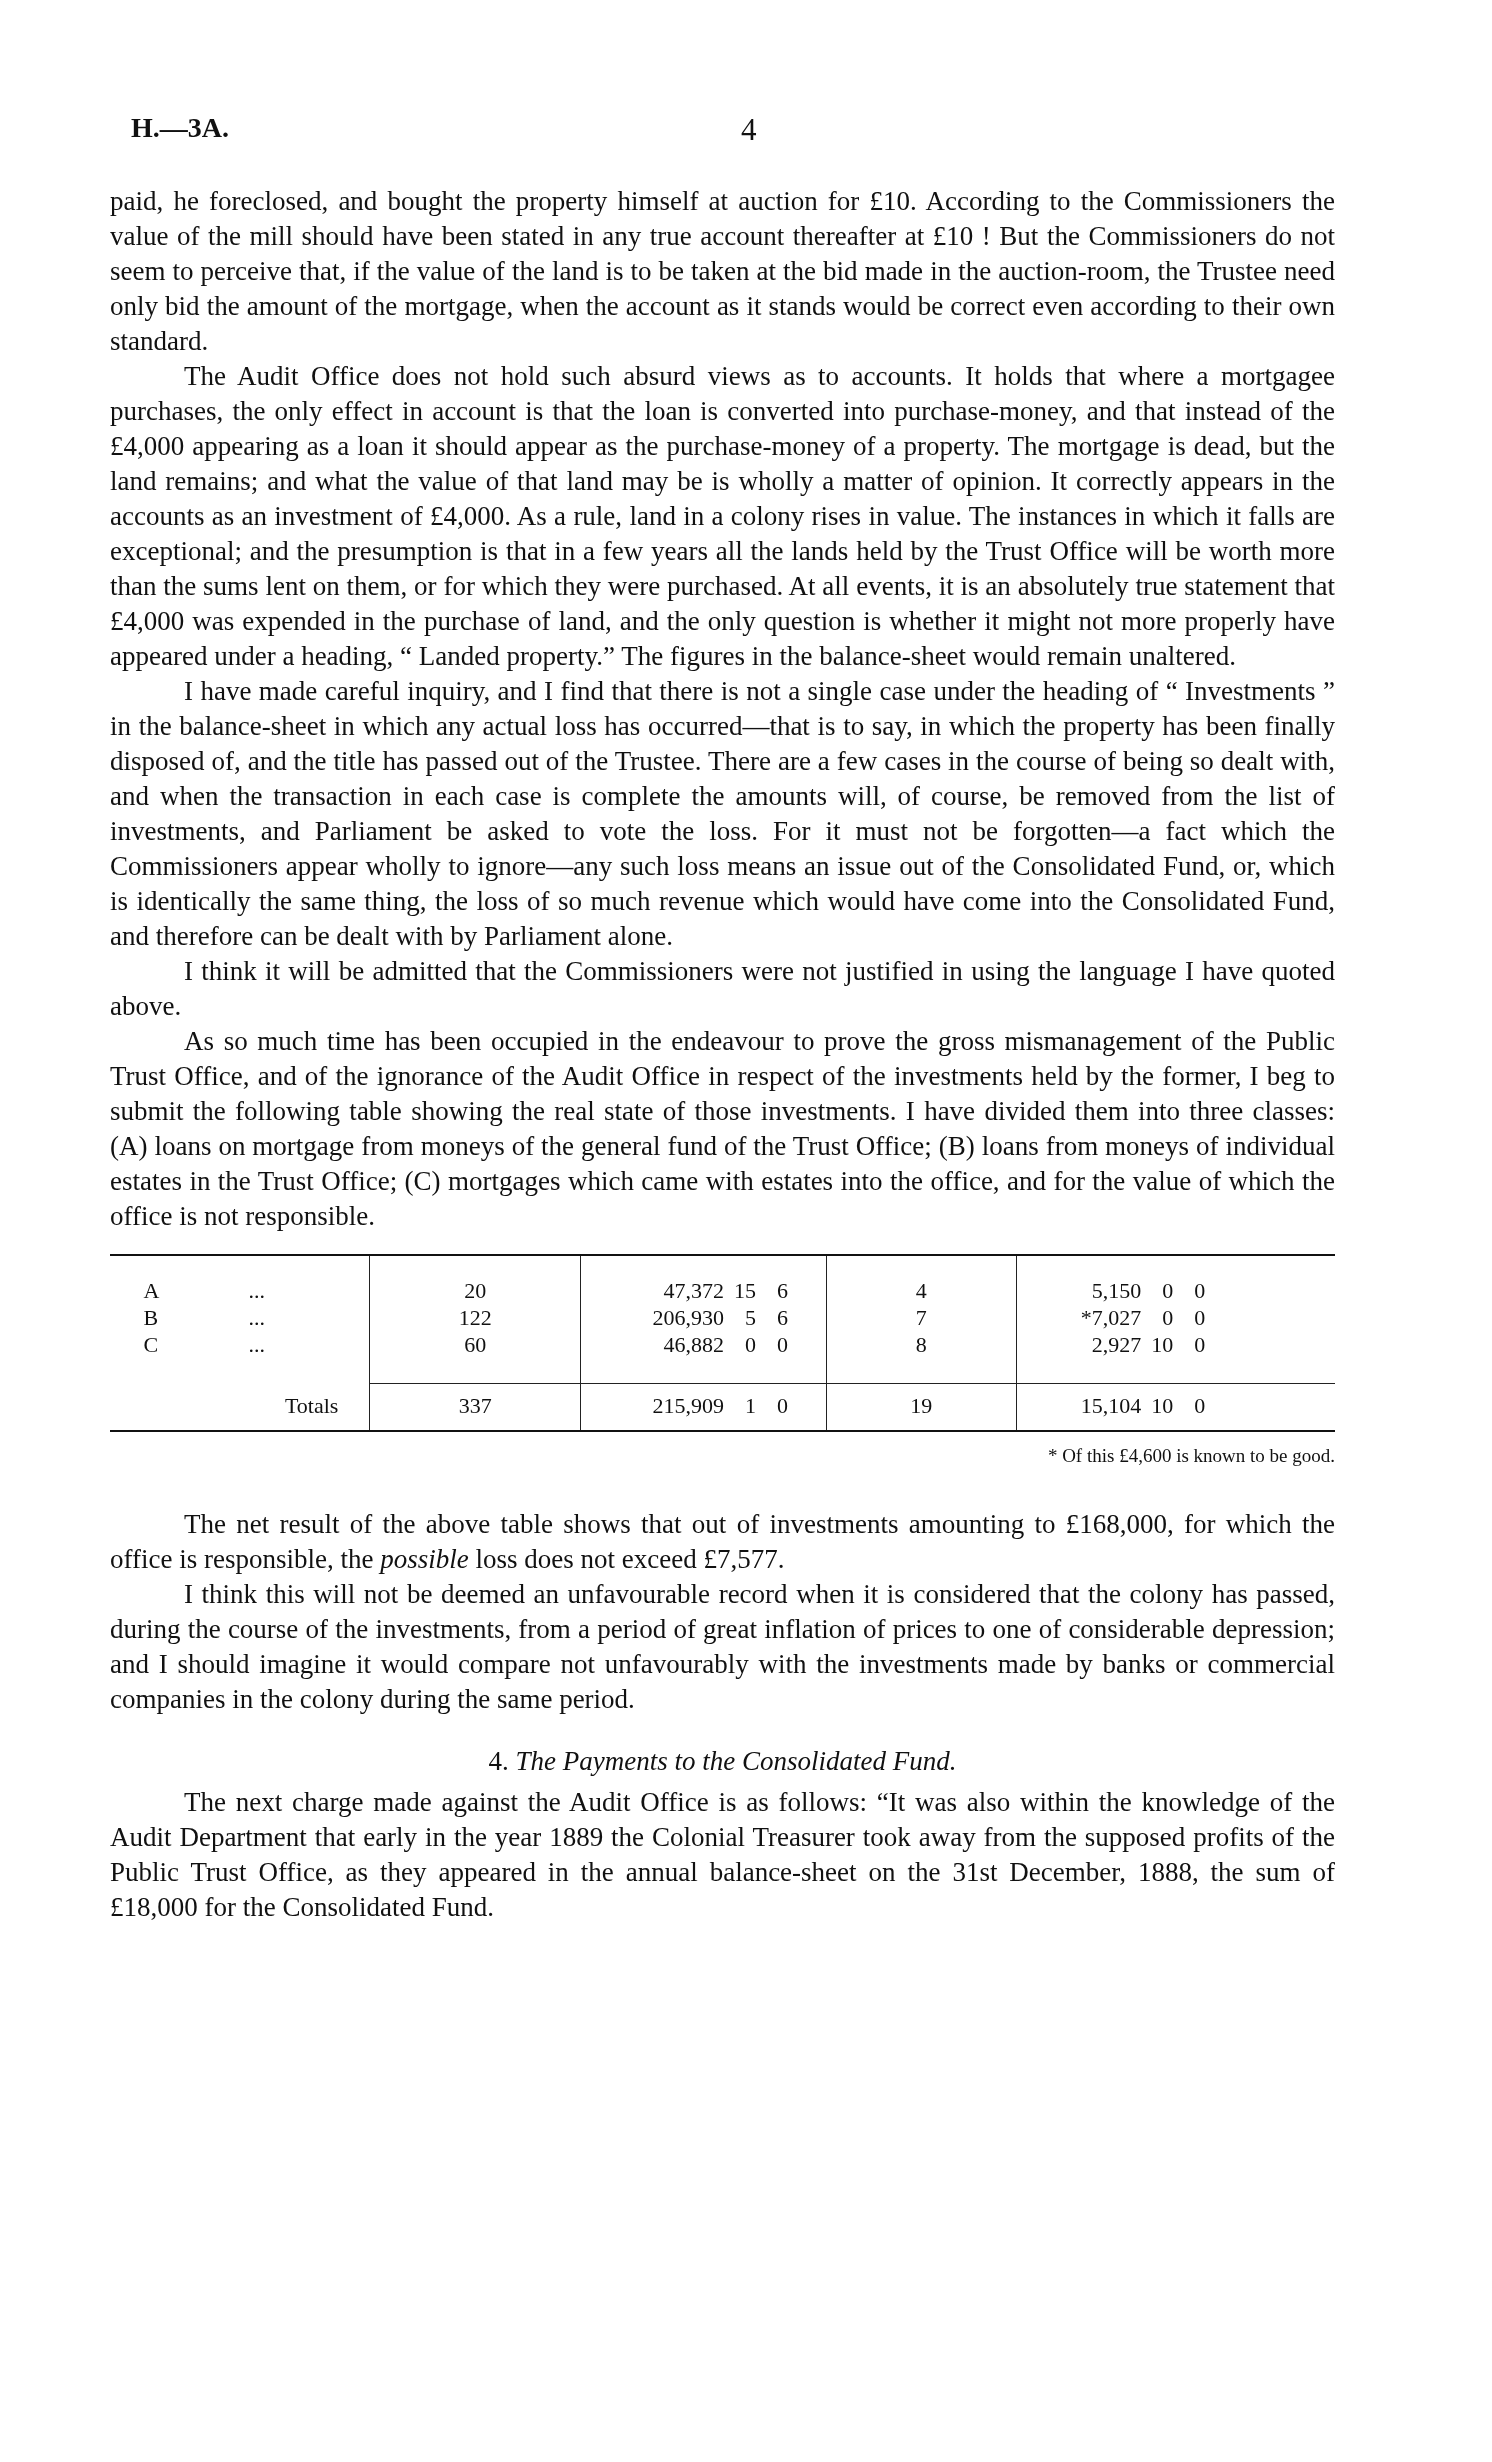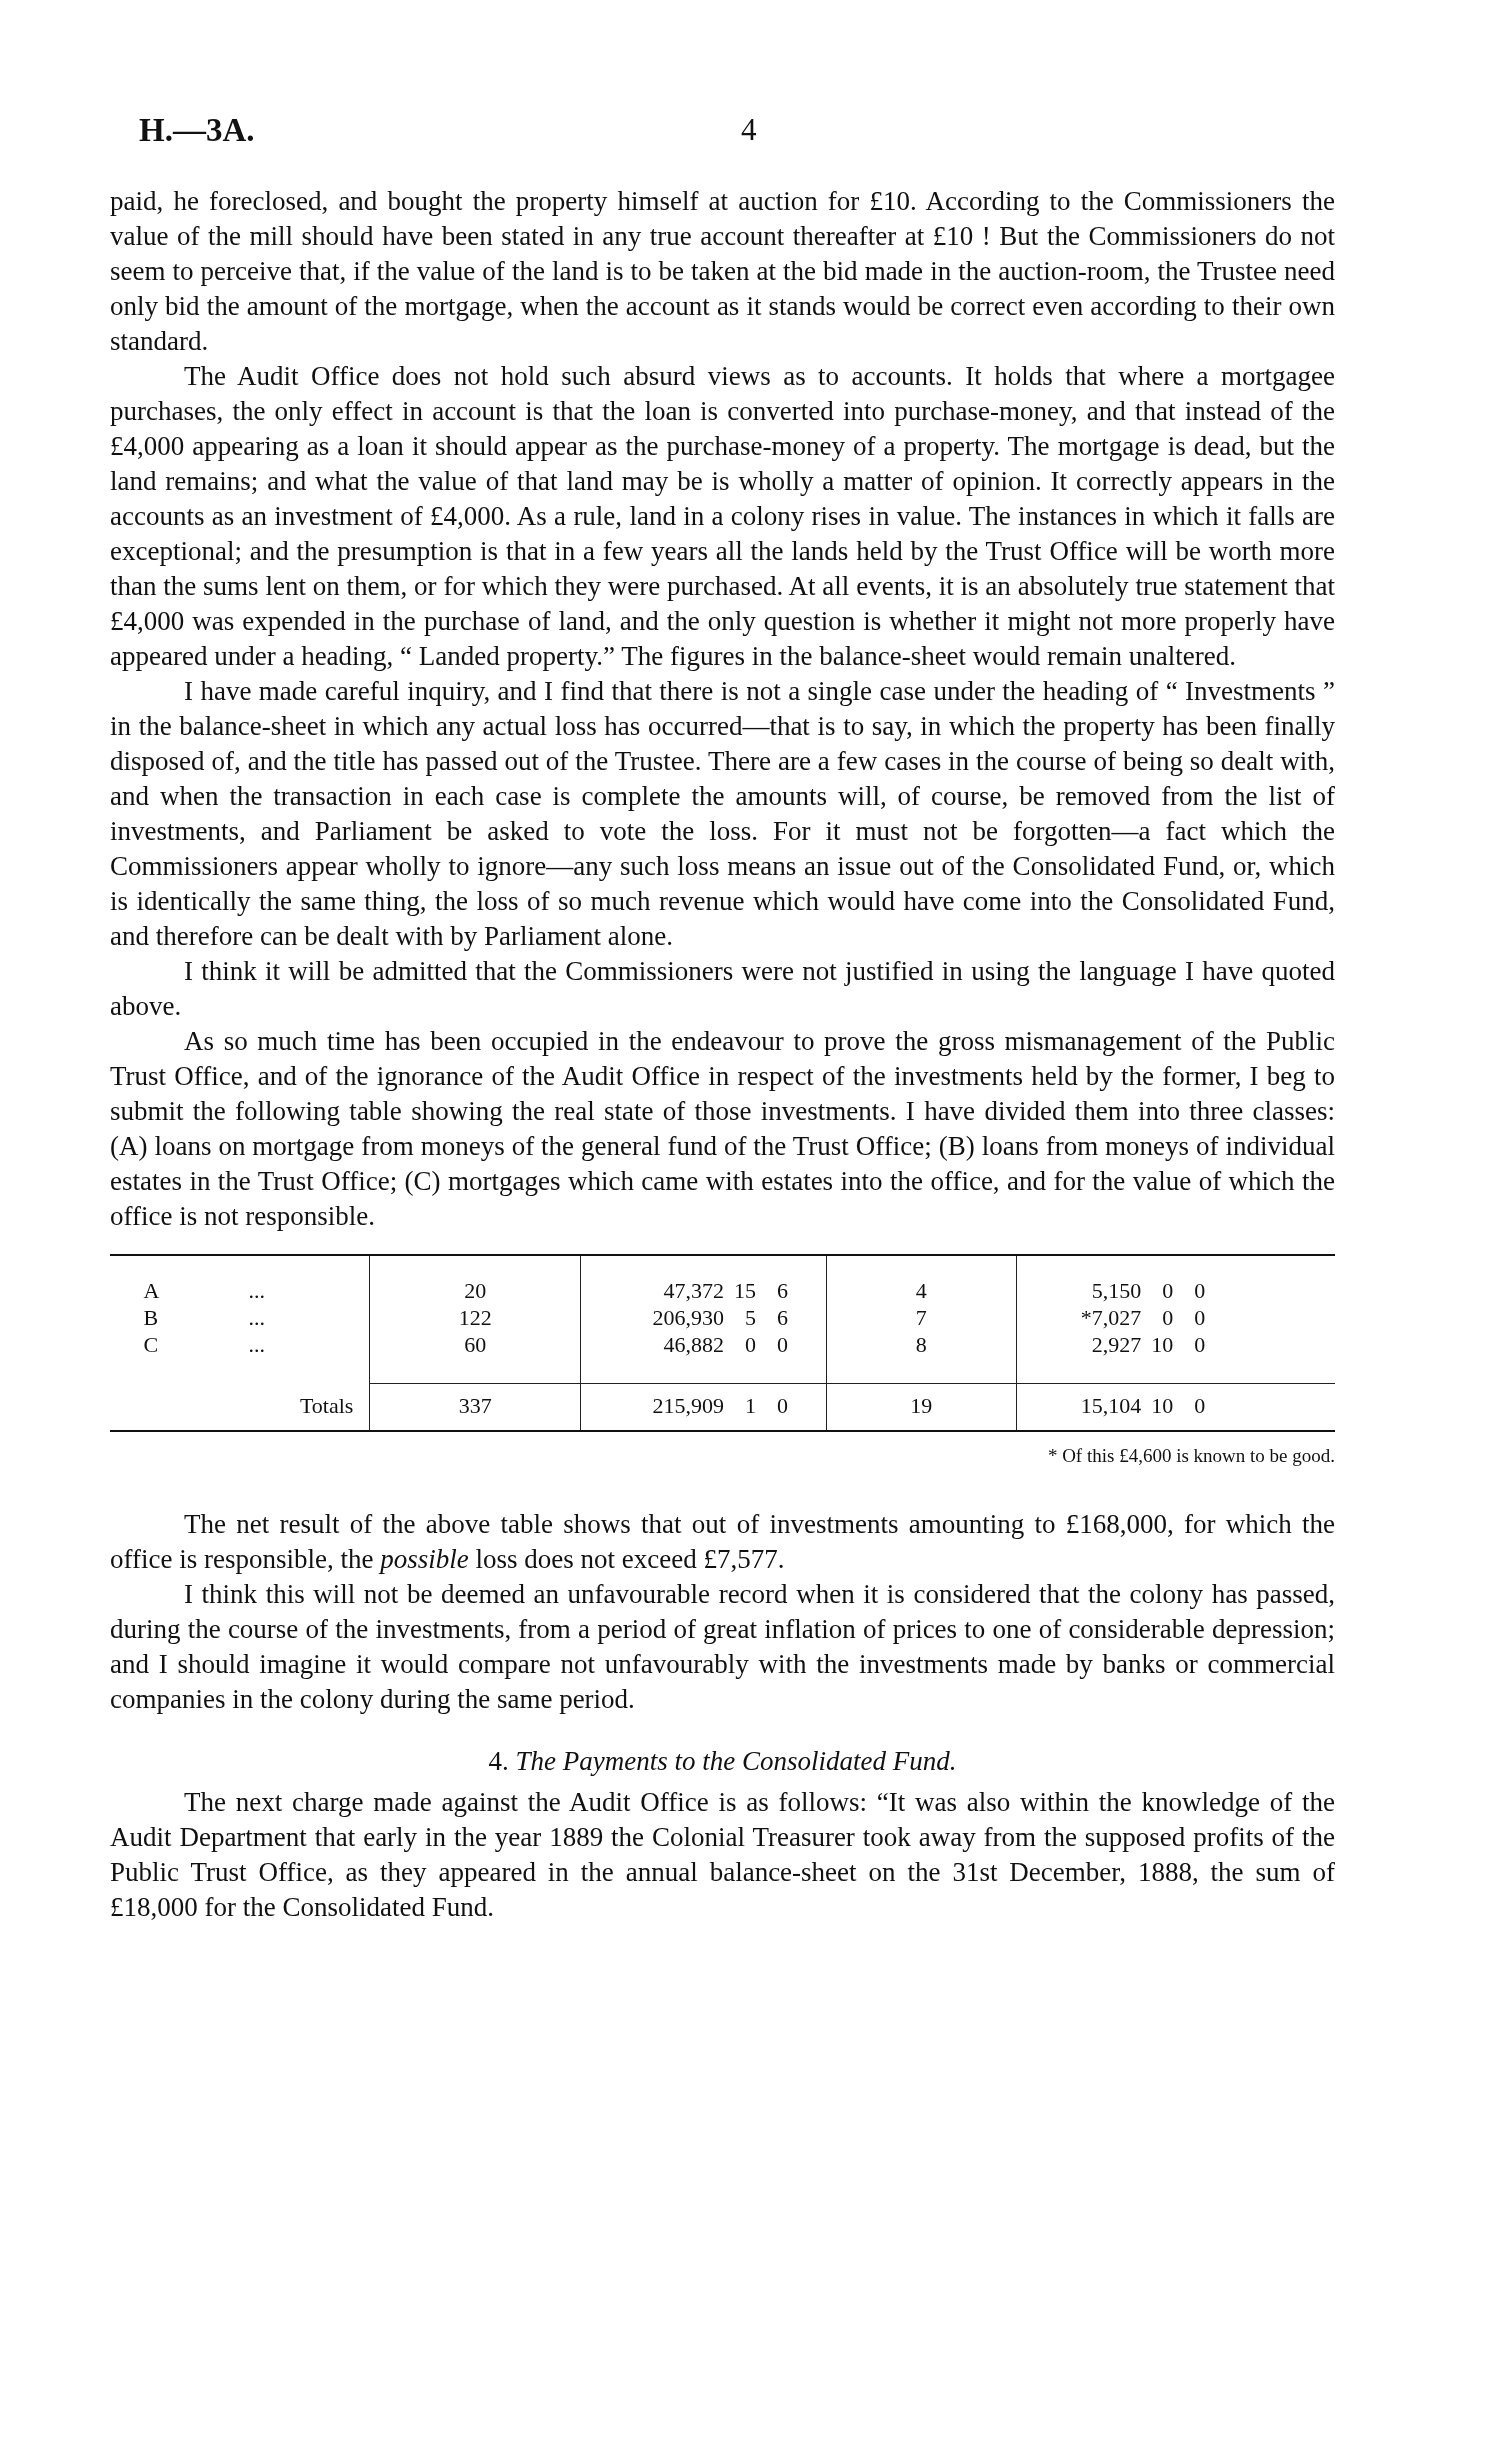--- a/index.html
+++ b/index.html
@@ -1,19 +1,19 @@
 <!DOCTYPE html>
 <html style="font-size:11.2px"><head>
 <meta charset="utf-8">
 <style>
   html, body { margin: 0; padding: 0; background: #ffffff; }
   body { width: 1492px; height: 2462px; position: relative; overflow: hidden;
          font-family: "Liberation Serif", "DejaVu Serif", serif; color: #111; }
   .header { position: absolute; top: 112px; left: 123px; width: 1225px; height: 42px; }
-  .header .code { position: absolute; left: 16px; top: 0; font-size: 33px; font-weight: bold; }
+  .header .code { position: absolute; left: 8px; top: 0; font-size: 28px; font-weight: bold; }
   .header .page { position: absolute; left: 618px; top: 0; font-size: 31px; }
   .body { position: absolute; top: 184px; left: 110px; width: 1225px; font-size: 27px; line-height: 35px; }
   .body p { margin: 0; text-align: justify; text-indent: 0; }
   .body p.ind { text-indent: 74px; }
   table.inv { width: 1225px; border-collapse: collapse; margin-top: 19.7px; margin-bottom: 0; font-size: 22px; line-height: 27px; }
   table.inv th { font-weight: normal; font-size: 19px; line-height: 22px; vertical-align: top; padding: 19.7px 4.2px 28px 7px; text-align: left; }
   .tblwrap { border-top: 2.1px solid #111; border-bottom: 2.1px solid #111; margin-top: 19.7px; }
   table.inv td { padding: 0 5.6px; }
   table.inv .vl { border-left: 1.4px solid #222; }
   table.inv .hrow th { border-bottom: 1.4px solid #222; }
@@ -71,21 +71,21 @@
       <td class="vl"><span class="money" style="padding-left:14px"><span class="l">*7,027</span><span class="s">0</span><span class="d">0</span></span></td>
     </tr>
     <tr class="last-data">
       <td><span style="display:inline-block;width:105px;padding-left:28px">C</span><span>...</span></td>
       <td class="vl ctr">60</td>
       <td class="vl ctr"><span class="money"><span class="l">46,882</span><span class="s">0</span><span class="d">0</span></span></td>
       <td class="vl ctr">8</td>
       <td class="vl"><span class="money" style="padding-left:14px"><span class="l">2,927</span><span class="s">10</span><span class="d">0</span></span></td>
     </tr>
     <tr class="tot">
-      <td class="lbl" style="text-align:right;padding-right:16px">Totals</td>
+      <td class="lbl" style="text-align:right;padding-right:31px">Totals</td>
       <td class="vl ctr">337</td>
       <td class="vl ctr"><span class="money"><span class="l">215,909</span><span class="s">1</span><span class="d">0</span></span></td>
       <td class="vl ctr">19</td>
       <td class="vl"><span class="money" style="padding-left:14px"><span class="l">15,104</span><span class="s">10</span><span class="d">0</span></span></td>
     </tr>
   </tbody>
       </table>
   </div>
   <div class="footnote">* Of this £4,600 is known to be good.</div>
 

